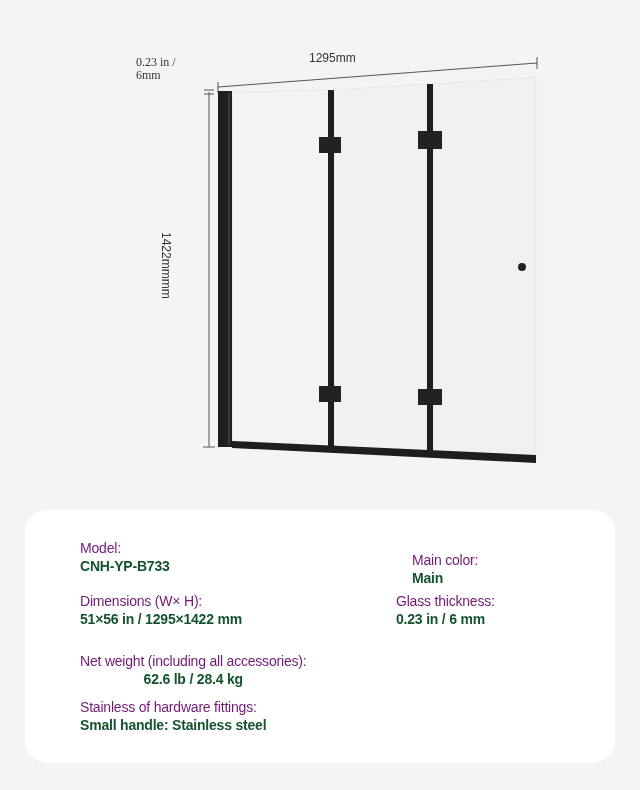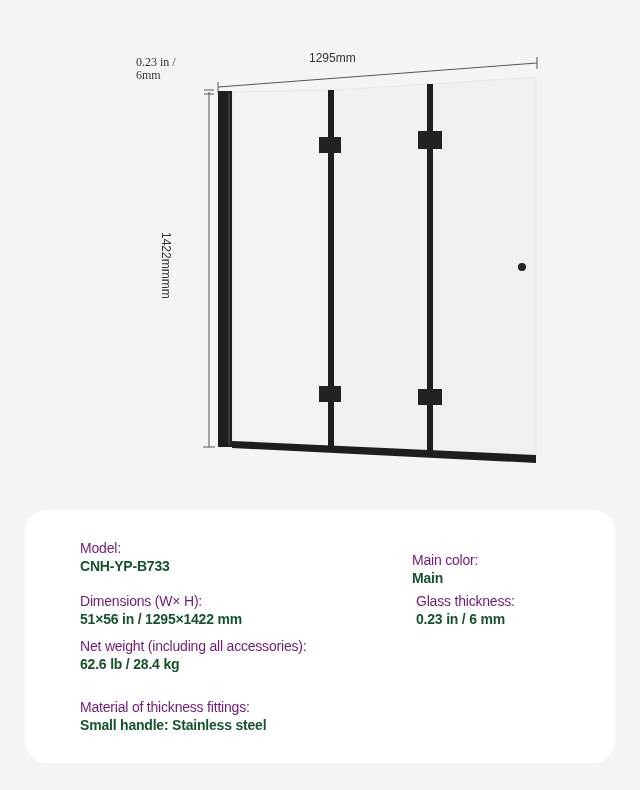--- a/index.html
+++ b/index.html
@@ -67,30 +67,30 @@
 
 <div class="card">
   <div class="spec" style="left:55px; top:30px;">
     <div class="label">Model:</div>
     <div class="value">CNH-YP-B733</div>
   </div>
   <div class="spec" style="left:55px; top:83px;">
     <div class="label">Dimensions (W× H):</div>
     <div class="value">51×56 in / 1295×1422 mm</div>
   </div>
-  <div class="spec" style="left:55px; top:128px;">
+  <div class="spec" style="left:55px; top:143px;text-align:center;">
     <div class="label">Net weight (including all accessories):</div>
     <div class="value">62.6 lb / 28.4 kg</div>
   </div>
   <div class="spec" style="left:55px; top:189px;">
-    <div class="label">Material of thickness fittings:</div>
+    <div class="label">Stainless of hardware fittings:</div>
     <div class="value">Small handle: Stainless steel</div>
   </div>
 
   <div class="spec" style="left:387px; top:42px;">
     <div class="label">Main color:</div>
     <div class="value">Main</div>
   </div>
-  <div class="spec" style="left:391px; top:83px;">
+  <div class="spec" style="left:371px; top:83px;">
     <div class="label">Glass thickness:</div>
     <div class="value">0.23 in / 6 mm</div>
   </div>
 </div>
 
 </body></html>

